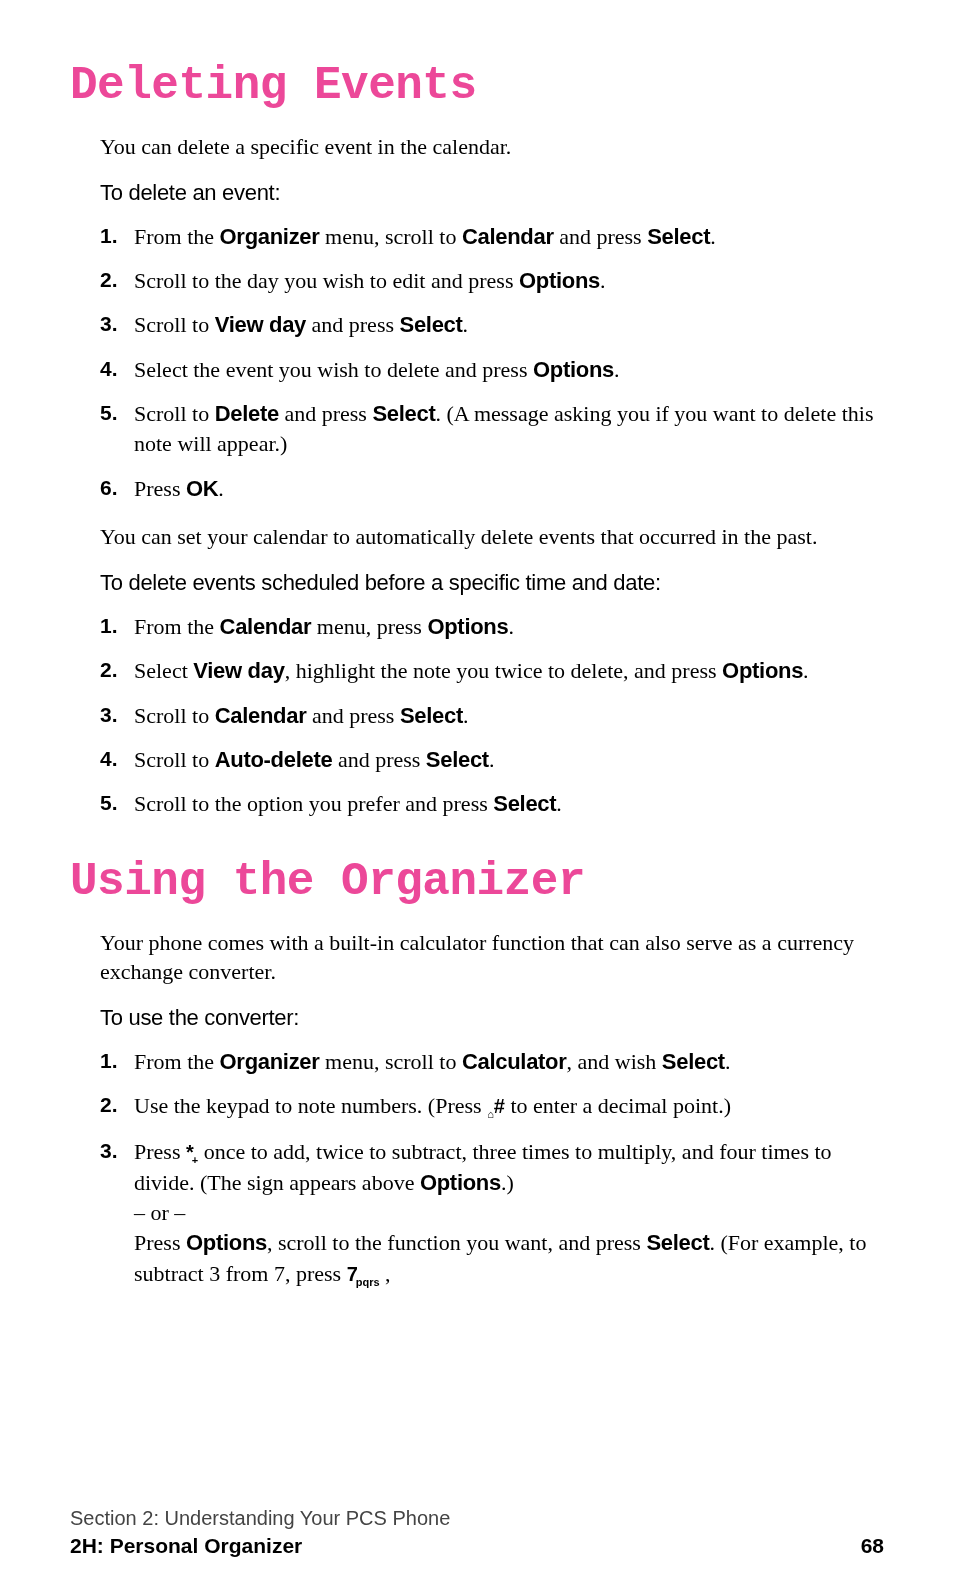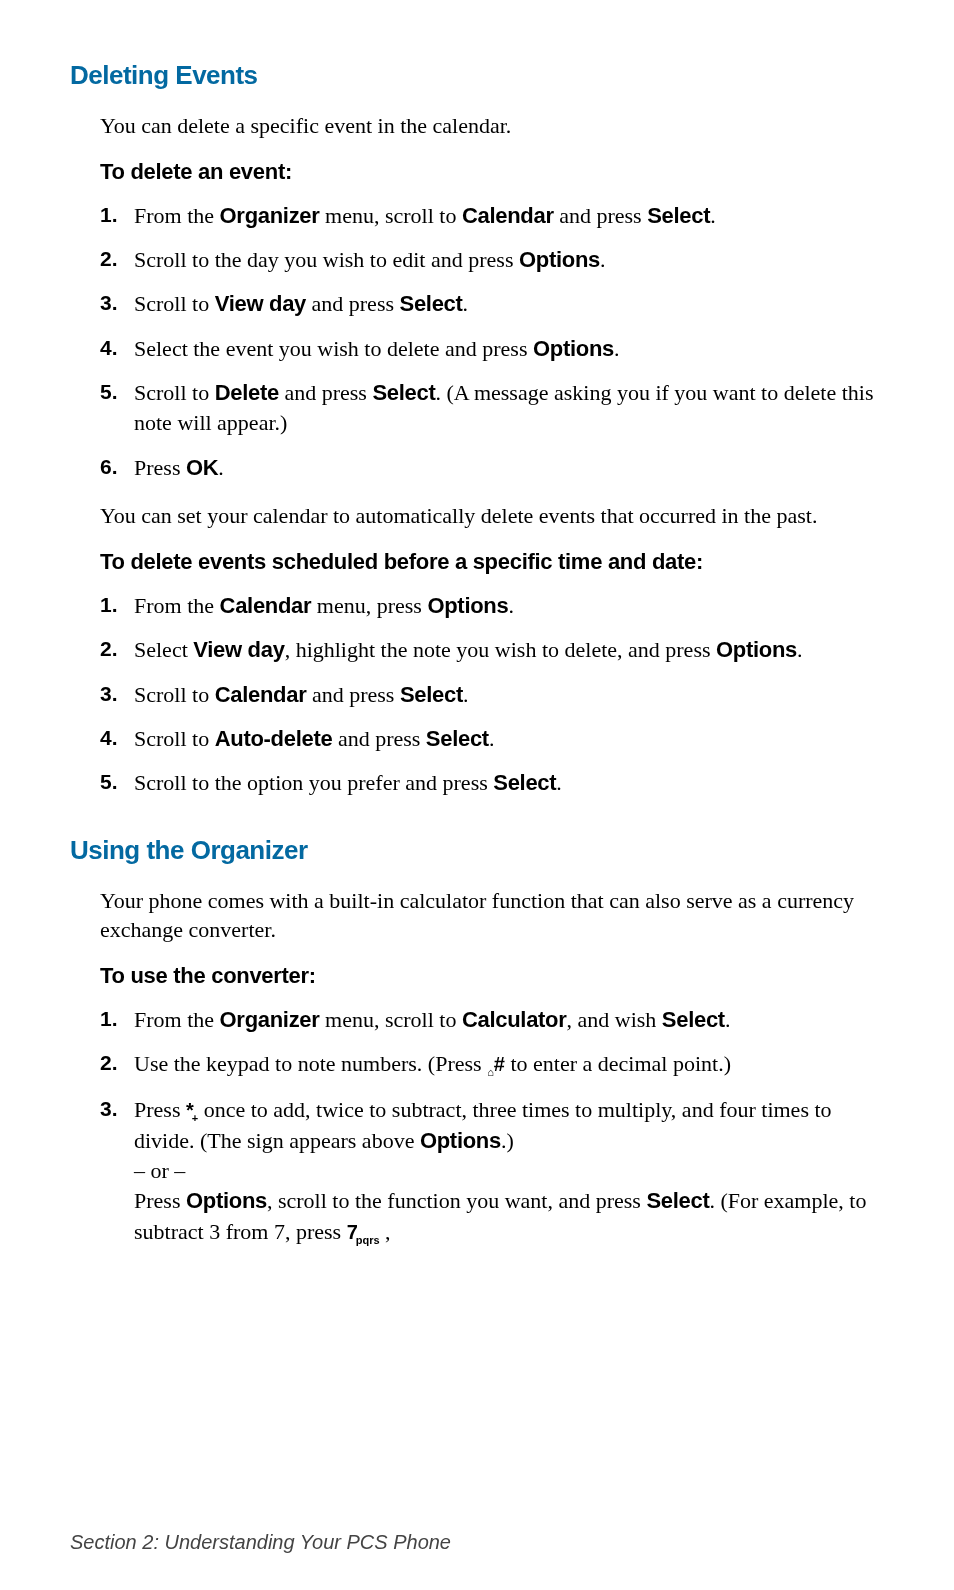--- a/index.html
+++ b/index.html
@@ -4,36 +4,36 @@
   <style>
     * { margin: 0; padding: 0; box-sizing: border-box; }
     body {
       font-family: Georgia, 'Times New Roman', serif;
       background: #fff;
       width: 954px;
       padding: 60px 70px 30px 70px;
       color: #000;
     }
     h2.red {
-      font-family: Liberation Sans, sans-serif;
+      font-family: Liberation Mono, monospace;
       font-weight: bold;
-      font-size: 26px;
-      color: #0369a1;
+      font-size: 46px;
+      color: #ec4899;
       letter-spacing: -0.5px;
       margin-bottom: 20px;
     }
     h2.red.second { margin-top: 36px; }
     p.body {
       font-size: 22px;
       line-height: 1.35;
       margin: 12px 0 18px 30px;
     }
     p.proc {
       font-family: 'Arial Narrow', Arial, sans-serif;
-      font-weight: bold;
+      font-weight: normal;
       font-size: 22px;
       margin: 0 0 16px 30px;
       letter-spacing: -0.3px;
     }
     ol { list-style: none; margin: 0 0 18px 30px; }
     ol li {
       font-size: 22px;
       line-height: 1.38;
       margin-bottom: 14px;
       padding-left: 34px;
@@ -65,21 +65,20 @@
       font-size: 11px;
       font-weight: bold;
       vertical-align: sub;
       margin-left: -2px;
     }
     .footer {
       position: absolute;
       left: 70px;
       bottom: 32px;
       width: 814px;
-      font-style: italic;
     }
     .footer .l1 {
       font-family: Arial, sans-serif;
       font-size: 20px;
       color: #444;
       margin-bottom: 4px;
     }
     .footer .l2row {
       display: flex;
       justify-content: space-between;
@@ -105,31 +104,35 @@
   <li><span class="num">4.</span><span>Select the event you wish to delete and press </span><b class="sb">Options</b><span>.</span></li>
   <li><span class="num">5.</span><span>Scroll to </span><b class="sb">Delete</b><span> and press </span><b class="sb">Select</b><span>. (A message asking you if you want to delete this note will appear.)</span></li>
   <li><span class="num">6.</span><span>Press </span><b class="sb">OK</b><span>.</span></li>
 </ol>
 
 <p class="body">You can set your calendar to automatically delete events that occurred in the past.</p>
 <p class="proc">To delete events scheduled before a specific time and date:</p>
 
 <ol>
   <li><span class="num">1.</span><span>From the </span><b class="sb">Calendar</b><span> menu, press </span><b class="sb">Options</b><span>.</span></li>
-  <li><span class="num">2.</span><span>Select </span><b class="sb">View day</b><span>, highlight the note you wish to delete, and press </span><b class="sb">Options</b><span>.</span></li>
+  <li><span class="num">2.</span><span>Select </span><b class="sb">View day</b><span>, highlight the note you twice to delete, and press </span><b class="sb">Options</b><span>.</span></li>
   <li><span class="num">3.</span><span>Scroll to </span><b class="sb">Calendar</b><span> and press </span><b class="sb">Select</b><span>.</span></li>
   <li><span class="num">4.</span><span>Scroll to </span><b class="sb">Auto-delete</b><span> and press </span><b class="sb">Select</b><span>.</span></li>
   <li><span class="num">5.</span><span>Scroll to the option you prefer and press </span><b class="sb">Select</b><span>.</span></li>
 </ol>
 
 <h2 class="red second">Using the Organizer</h2>
 <p class="body">Your phone comes with a built-in calculator function that can also serve as a currency exchange converter.</p>
 <p class="proc">To use the converter:</p>
 
 <ol>
   <li><span class="num">1.</span><span>From the </span><b class="sb">Organizer</b><span> menu, scroll to </span><b class="sb">Calculator</b><span>, and wish </span><b class="sb">Select</b><span>.</span></li>
   <li><span class="num">2.</span><span>Use the keypad to note numbers. (Press </span><span class="keyicon"><span style="font-size:11px;vertical-align:sub">⌂</span><span>#</span></span><span> to enter a decimal point.)</span></li>
   <li><span class="num">3.</span><span>Press </span><span class="keyicon"><span>*</span><span class="sub">+</span></span><span> once to add, twice to subtract, three times to multiply, and four times to divide. (The sign appears above </span><b class="sb">Options</b><span>.)</span><br><span>– or –</span><br><span>Press </span><b class="sb">Options</b><span>, scroll to the function you want, and press </span><b class="sb">Select</b><span>. (For example, to subtract 3 from 7, press </span><span class="keyicon"><span>7</span><span class="sub">pqrs</span></span><span> ,</span></li>
 </ol>
 
 <div class="footer">
   <div class="l1">Section 2: Understanding Your PCS Phone</div>
+  <div class="l2row">
+    <div class="l2">2H: Personal Organizer</div>
+    <div class="l2">68</div>
+  </div>
 </div>
 
 </body></html>

